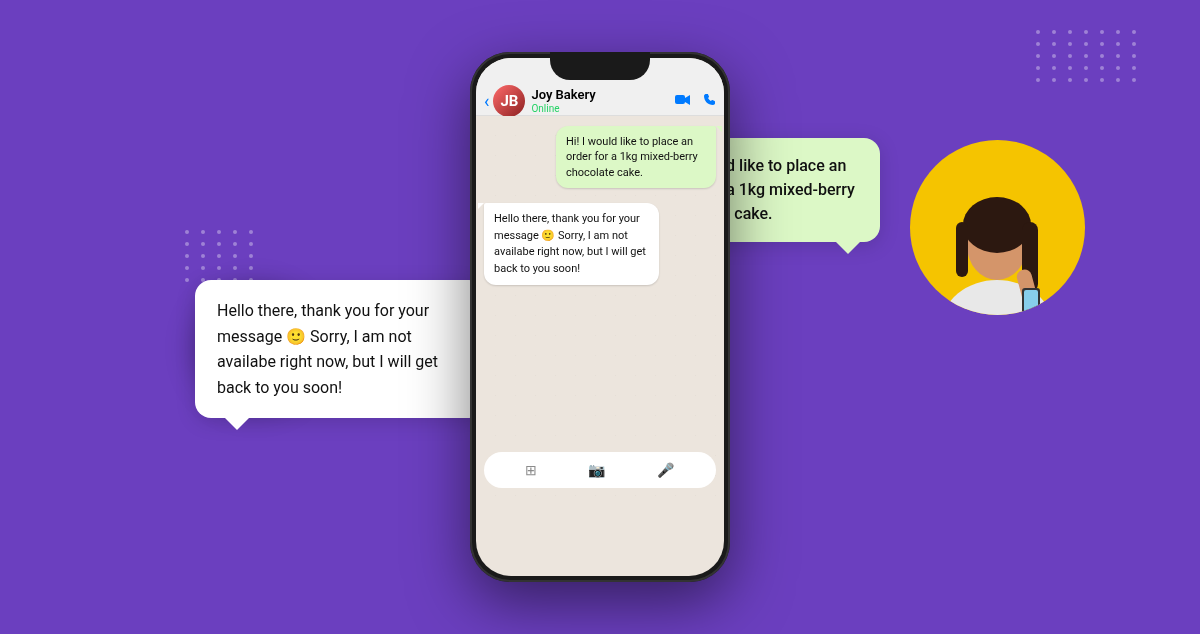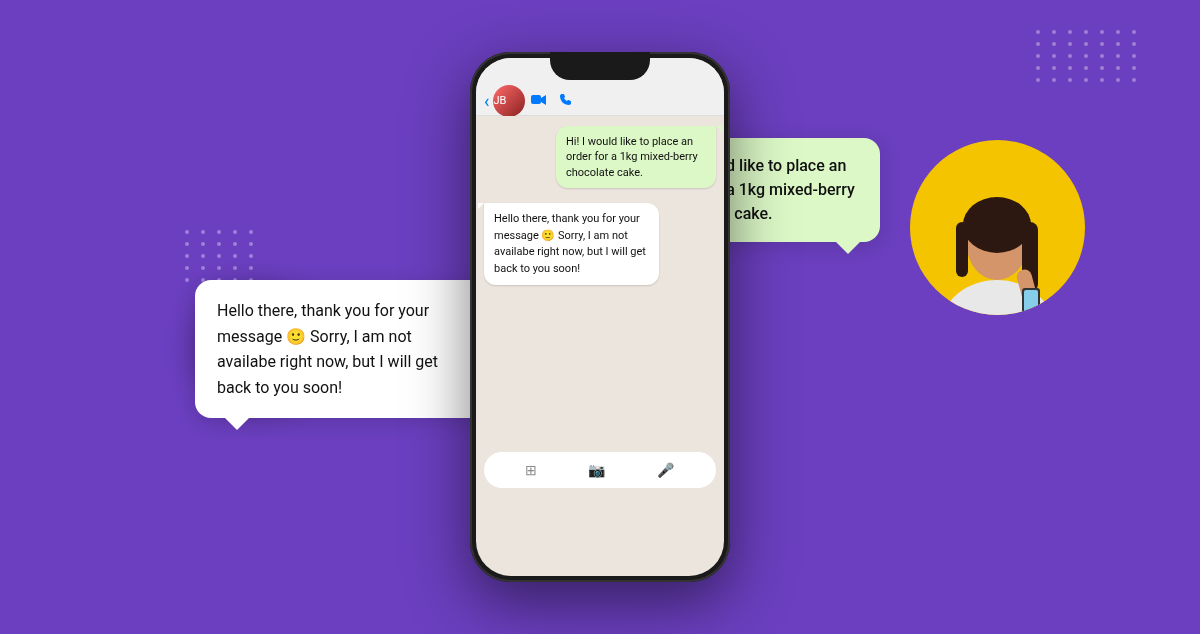--- a/index.html
+++ b/index.html
@@ -123,23 +123,24 @@
       margin-right: 4px;
     }
     .chat-avatar {
       width: 32px;
       height: 32px;
       border-radius: 50%;
       background: linear-gradient(135deg, #FF6B6B, #8B2020);
       margin-right: 6px;
       display: flex;
       align-items: center;
-      font-size: 11px;
+      justify-content: center;
+      font-size: 15px;
       color: white;
-      font-weight: normal;
+      font-weight: bold;
       flex-shrink: 0;
     }
     .chat-contact-info {
       flex: 1;
     }
     .chat-contact-name {
       font-size: 13px;
       font-weight: 600;
       color: #000;
       line-height: 1.2;
@@ -393,20 +394,24 @@
 
 <div class="phone-container">
   <div class="phone-outer">
     <div class="phone-notch"></div>
     <div class="phone-screen">
 
       <div class="chat-header">
         <span class="chat-back-arrow">‹</span>
         <div class="chat-avatar">
           <span>JB</span>
+        </div>
+        <div class="chat-contact-info">
+          <div class="chat-contact-name">Joy Bakery</div>
+          <div class="chat-contact-status">Online</div>
         </div>
         <div class="chat-icons">
           <span>
             <svg width="16" height="12" viewBox="0 0 16 12" fill="#007AFF">
               <rect x="0" y="1" width="10" height="9" rx="2"></rect>
               <path d="M10 4l5-3v10l-5-3V4z"></path>
             </svg>
           </span>
           <span>
             <svg width="13" height="13" viewBox="0 0 13 13" fill="#007AFF">

